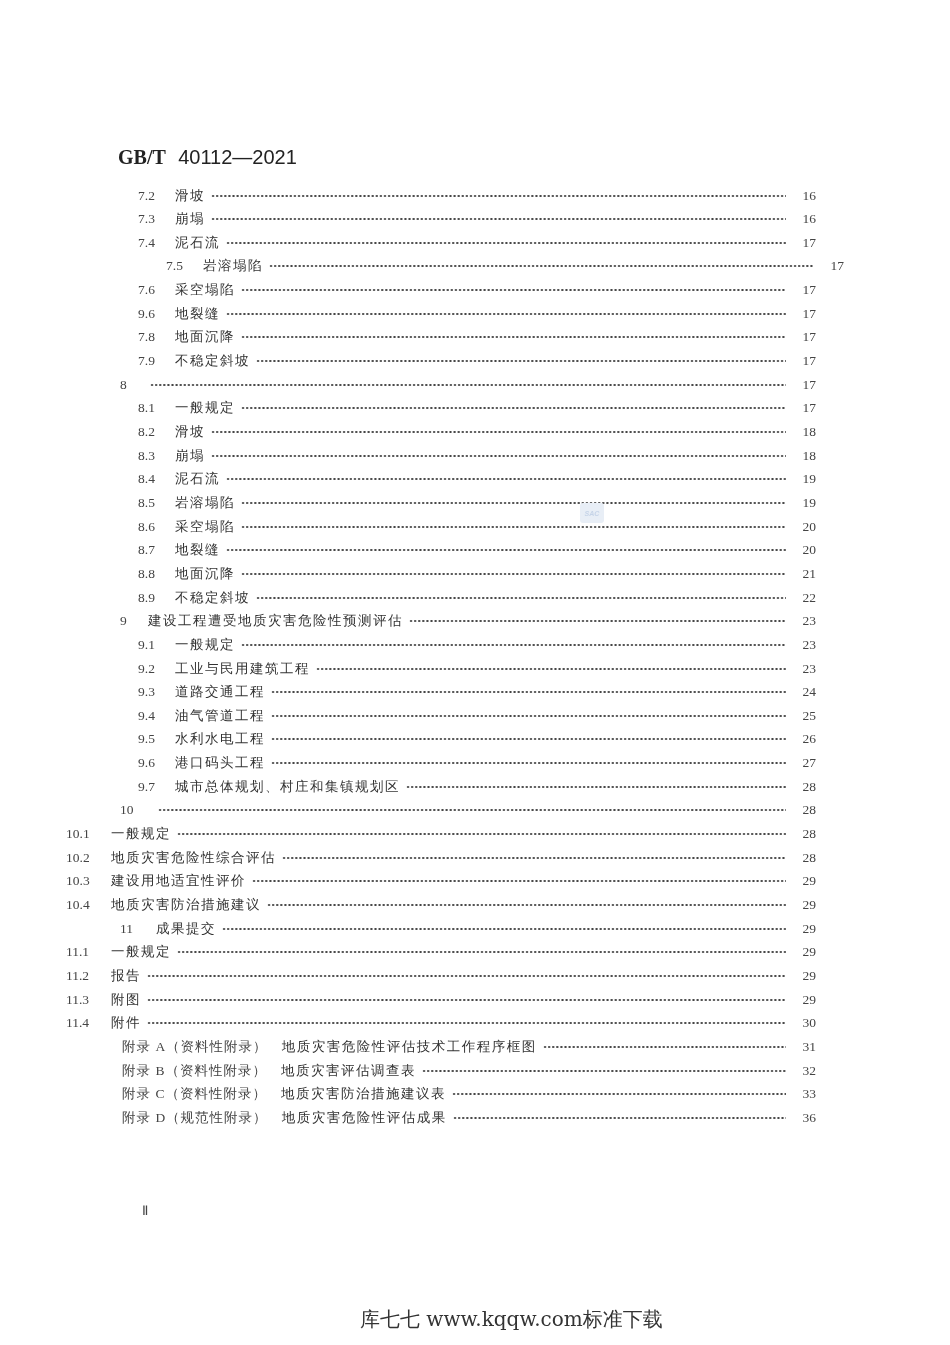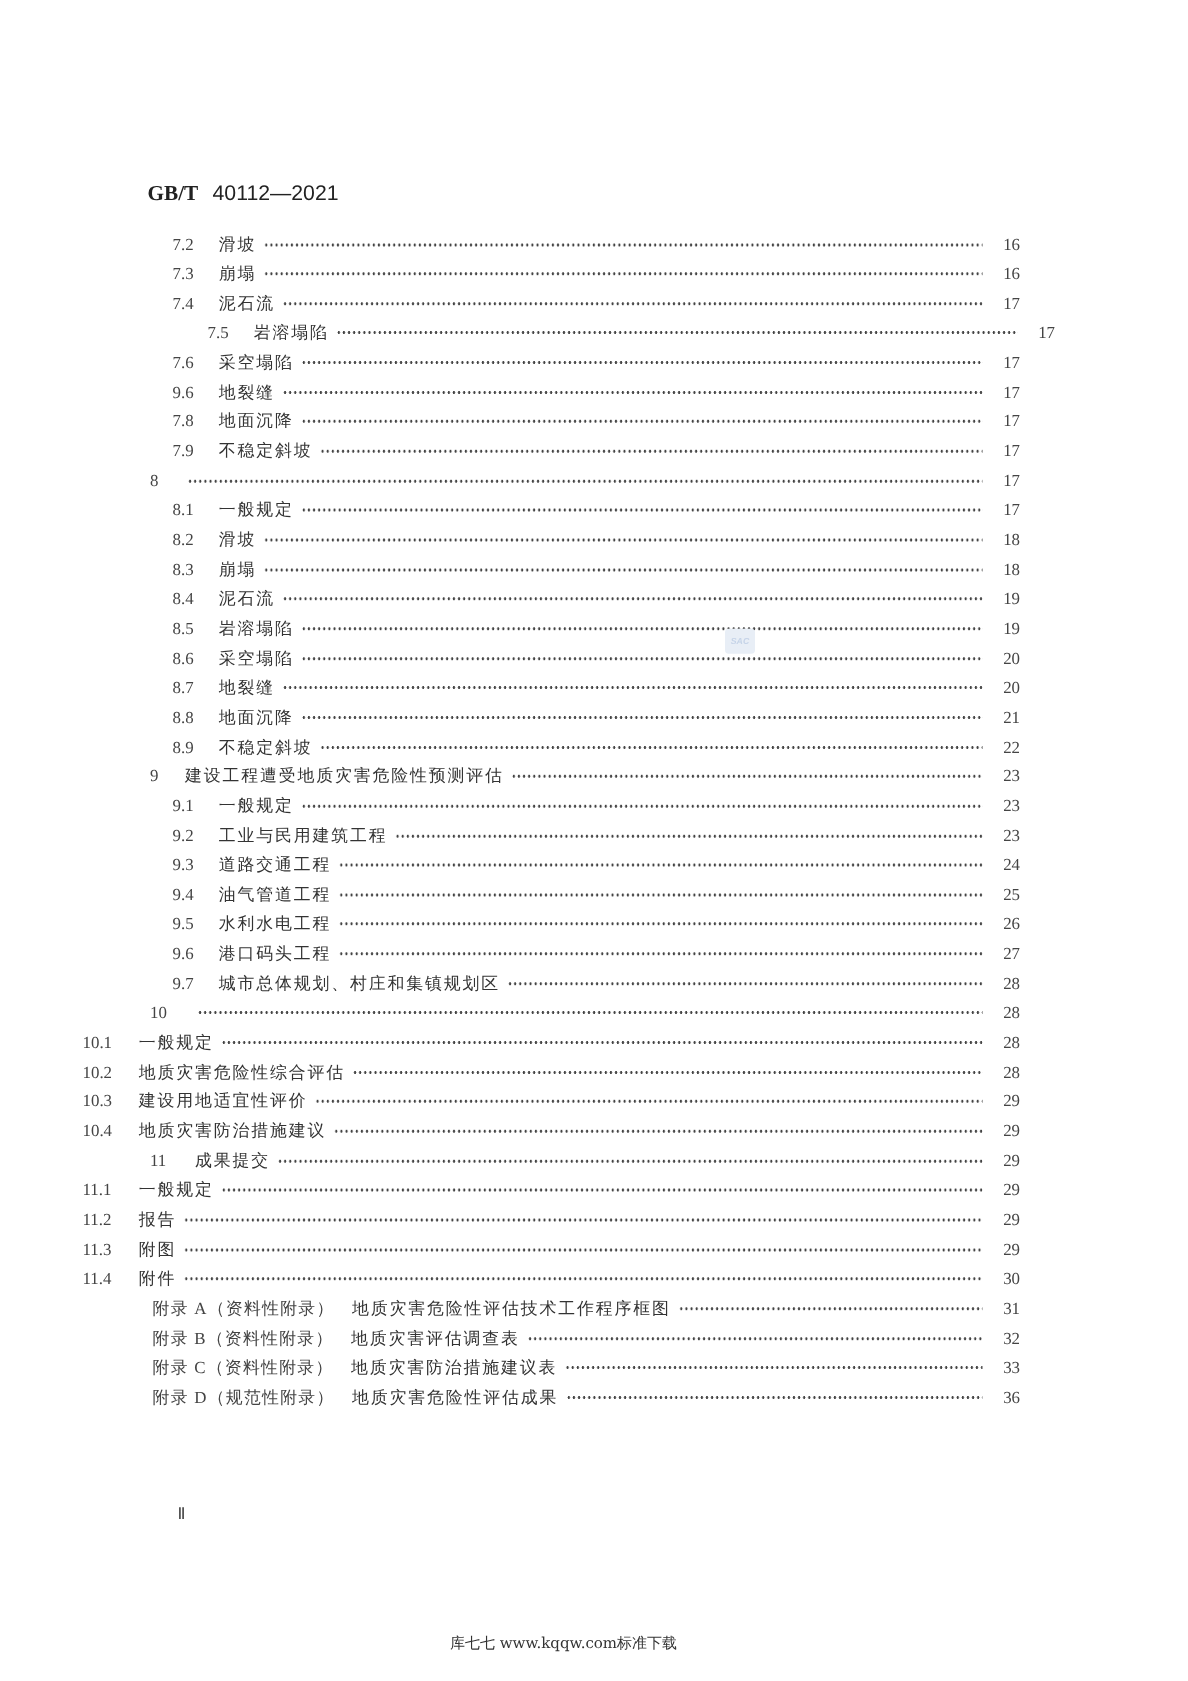--- a/index.html
+++ b/index.html
@@ -1,38 +1,38 @@
 <!DOCTYPE html>
 <html><head>
 <meta charset="utf-8">
 <style>
   html, body { margin: 0; padding: 0; background: #ffffff; }
   body { width: 950px; height: 1345px; position: relative; overflow: hidden;
          font-family: "DejaVu Serif", "Liberation Serif", serif; color: #333; }
   .page { position: absolute; left: 0; top: 0; width: 950px; height: 1345px; background: #fff; }
-  .std-header { position: absolute; left: 118px; top: 145px; font-size: 17px; color: #222; white-space: nowrap; }
+  .std-header { position: absolute; left: 118px; top: 145px; font-size: 20px; color: #222; white-space: nowrap; }
   .std-header .code { font-family: "Liberation Serif", serif; font-weight: bold; }
   .std-header .num { font-family: "Liberation Sans", sans-serif; margin-left: 6px; }
   .toc { position: absolute; left: 0; top: 184px; width: 950px; }
   .toc-row { position: absolute; left: 0; height: 23px; width: 950px; display: flex; align-items: center;
              font-size: 13.5px; color: #333; white-space: nowrap; }
   .toc-num { font-family: "Liberation Serif", serif; color: #444; display: inline-block; }
   .toc-title { display: inline-block; letter-spacing: 1.5px; padding-right: 4px; }
   .leader { flex: 1; height: 10px; margin: 0 6px 0 2px;
             background-image: radial-gradient(circle, #444 0.9px, transparent 1.1px);
             background-size: 4.1px 10px; background-repeat: repeat-x; background-position: left center; }
   .toc-page { font-family: "Liberation Serif", serif; width: 24px; text-align: right; color: #444; }
   .toc-row.l1 .toc-num { width: 28px; padding-left: 120px; }
   .toc-row.l2 .toc-num { width: 37px; padding-left: 138px; }
   .toc-row.l2w .toc-num { width: 45px; padding-left: 66px; }
   .toc-row.l1w .toc-num { width: 36px; padding-left: 120px; }
   .toc-row.app .toc-num { padding-left: 122px; width: auto; letter-spacing: 1px; margin-right: 14px; }
   .toc-inner { display: flex; align-items: center; width: 816px; justify-content: flex-end; }
   .page-roman { position: absolute; left: 142px; top: 1203px; font-size: 13px; color: #444; font-family: "Liberation Serif", serif; }
-  .footer { position: absolute; left: 360px; top: 1306px; font-size: 12px; color: #333; white-space: nowrap; }
+  .footer { position: absolute; left: 360px; top: 1306px; font-size: 20px; color: #333; white-space: nowrap; }
   .watermark { position: absolute; left: 580px; top: 503px; width: 24px; height: 20px; background: #e8eef6; border-radius: 3px;
                font-size: 7px; color: #c6d4e8; font-family: "Liberation Sans", sans-serif; font-style: italic; font-weight: bold;
                display: flex; align-items: center; justify-content: center; }
 </style>
 </head>
 <body>
 
 <div class="page">
   <div class="std-header">
     <span class="code">GB/T</span>

